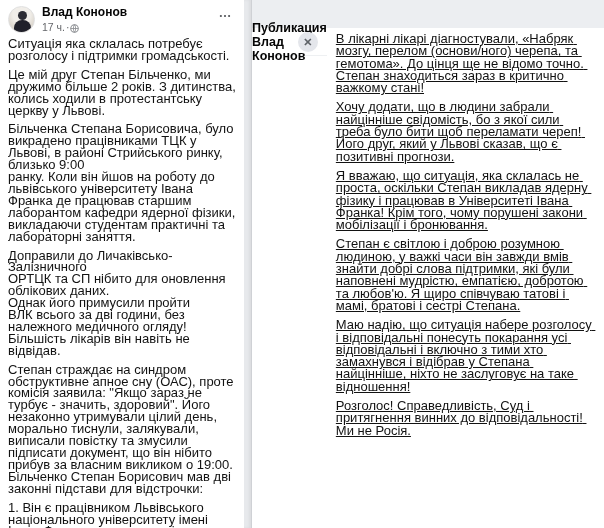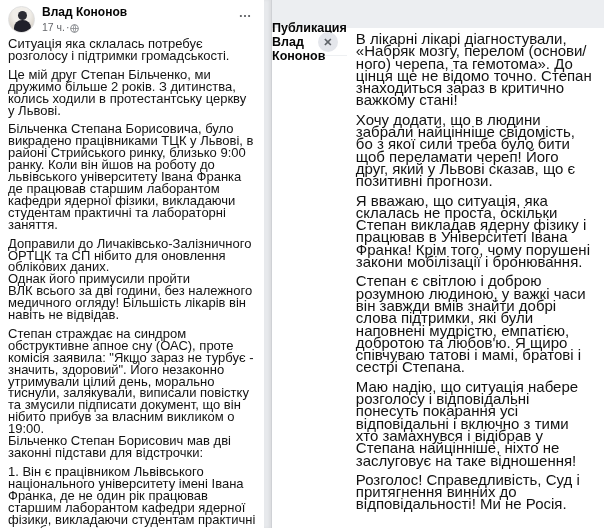--- a/index.html
+++ b/index.html
@@ -1,20 +1,20 @@
 <!DOCTYPE html>
 <html><head>
 <meta charset="utf-8">
 <style>
   html,body { margin:0; padding:0; }
   body { width:604px; height:528px; overflow:hidden; font-family:"Liberation Sans", sans-serif; }
   .app { width:604px; height:528px; display:flex; background:#eceef1; }
 
   
-  .left-panel { width:264px; background:#fff; padding:6px 8px; box-sizing:border-box; }
+  .left-panel { width:244px; background:#fff; padding:6px 8px; box-sizing:border-box; }
   .post-header { display:flex; position:relative; margin-bottom:5px; }
   .avatar { width:27px; height:27px; border-radius:50%; flex:0 0 27px;
             background:radial-gradient(circle at 50% 30%, #f1eee9 0 40%, #d9d3ca 75%, #c6bfb4);
             position:relative; overflow:hidden; border:1px solid #e0e0e0; box-sizing:border-box; }
   .av-head { position:absolute; width:9px; height:9px; border-radius:50%; background:#2c2c34; left:9px; top:4px; }
   .av-body { position:absolute; width:17px; height:13px; border-radius:8px 8px 0 0; background:#20202a; left:5px; top:13px; }
   .author-block { margin-left:7px; }
   .author-name { font-size:12px; font-weight:bold; color:#050505; line-height:13px; }
   .post-meta { font-size:10.5px; color:#65676b; display:flex; align-items:center; gap:1px; margin-top:2px; }
   .meta-dot { font-size:10.5px; }
@@ -25,21 +25,21 @@
 
   
   .gap { width:7px; background:#e7e9ec; border-right:1px solid #cfd1d5; box-shadow:inset -2px 0 3px rgba(0,0,0,.05); }
 
   
   .modal { flex:1; background:#fff; display:flex; flex-direction:row; box-sizing:border-box;margin-top:28px; }
   .modal-header { position:relative; height:27px; flex:0 0 27px; display:flex; align-items:center; justify-content:center; border-bottom:1px solid #eef0f2; }
   .modal-title { font-weight:bold; font-size:12.5px; color:#050505; }
   .close-btn { position:absolute; right:9px; top:4px; width:20px; height:20px; border-radius:50%; background:#e4e6eb; color:#5f6368; display:flex; align-items:center; justify-content:center; font-size:11px; font-weight:bold; cursor:pointer; }
   .modal-body { padding:5px 9px 0; }
-  .modal-body p { font-size:15px; line-height:12.3px; margin-bottom:7px; }
+  .modal-body p { font-size:13px; line-height:12.3px; margin-bottom:7px;text-decoration:underline; }
 
   
   .photos { display:flex; gap:3px; margin-top:auto; margin-bottom:7px; }
   .photo { height:148px; position:relative; overflow:hidden; flex:1; cursor:pointer; }
   .photo * { position:absolute; }
 
   
   .ph1 { background:#cfc9c0; }
   .p1-frame { left:-18px; top:-10px; width:150px; height:45px; background:#b7a78e; transform:rotate(-16deg); }
   .p1-teal { left:0; top:12px; width:13px; height:22px; background:#2e8ba6; border-radius:3px; }

